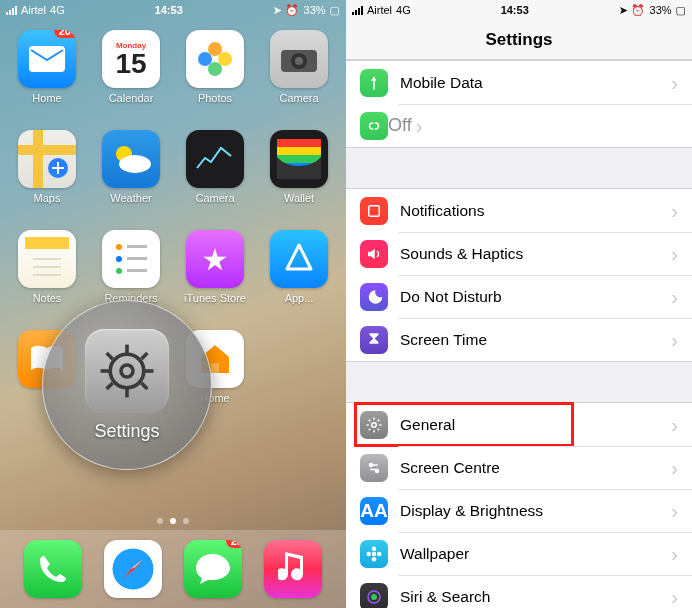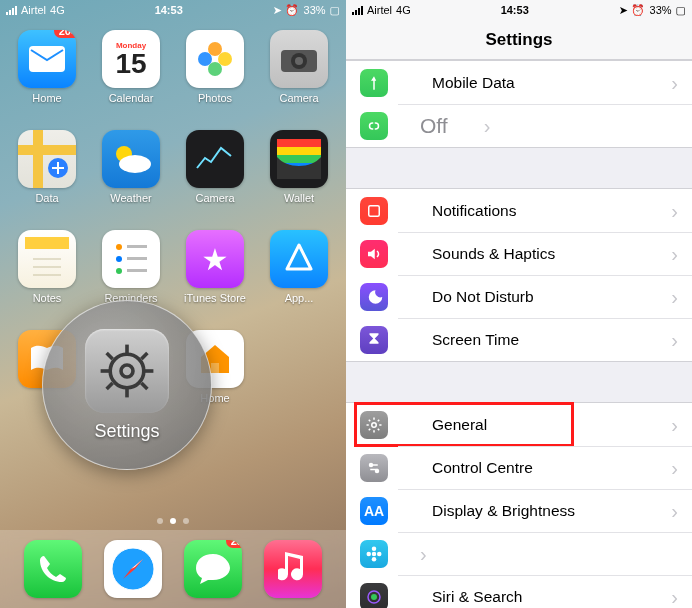--- a/index.html
+++ b/index.html
@@ -30,25 +30,25 @@
   .dots i.on { background:#fff; }
   
   .dock { position:absolute; left:0; right:0; bottom:0; height:78px; background: rgba(255,255,255,.22); backdrop-filter: blur(6px); display:flex; gap:22px; align-items:center; justify-content:center; }
   .dock .icon { width:58px; height:58px; }
   
   .pane.right { background:#efeff4; color:#000; }
   .pane.right .status { color:#000; background:#f7f7f8; }
   .navtitle { height:40px; background:#f7f7f8; display:flex; align-items:center; justify-content:center; font-size:17px; font-weight:600; border-bottom:1px solid #d1d1d6; }
   .group { margin-top: 0; background:#fff; border-top:1px solid #d1d1d6; border-bottom:1px solid #d1d1d6; }
   .group.spaced { margin-top:40px; }
-  .row { display:flex; align-items:center; height:43px; padding:0 14px; position:relative;gap:32px; }
+  .row { display:flex; align-items:center; height:43px; padding:0 14px; position:relative; }
   .row + .row::before { content:""; position:absolute; left:52px; right:0; top:0; height:1px; background:#e2e2e6; }
   .row .picon { width:28px; height:28px; border-radius:7px; display:flex; align-items:center; justify-content:center; color:#fff; flex-shrink:0; }
   .row .plabel { margin-left:12px; font-size:15.5px; color:#000; flex:1; }
-  .row .pval { color:#8e8e93; font-size:21px; margin-right:4px; }
+  .row .pval { color:#8e8e93; font-size:18px; margin-right:4px; }
   .chev { color:#c7c7cc; font-size:20px; line-height:1; }
   .hl { position:absolute; border:3px solid #ff1a1a; left:8px; right:118px; top:-1px; bottom:-1px; pointer-events:none; }
   
   .c-green{background:linear-gradient(#4cd964,#34c759)} .c-red{background:linear-gradient(#ff453a,#ff3b30)} .c-pink{background:linear-gradient(#ff2d70,#ff2d55)} .c-purple{background:linear-gradient(#8a4fff,#5856d6)} .c-gray{background:linear-gradient(#9e9e9e,#7d7d7d)} .c-gray2{background:linear-gradient(#b8b8bd,#8e8e93)} .c-blue{background:linear-gradient(#1e90ff,#007aff)} .c-cyan{background:linear-gradient(#32c8ef,#1aa9e0)} .c-dark{background:linear-gradient(#3a3a3c,#2c2c2e)} .c-hourglass{background:linear-gradient(#7c56d9,#5e3fc0)}
   
   .i-mail{background:linear-gradient(#3ec1ff,#0a84ff)} .i-calendar{background:#fff;color:#000;flex-direction:column} .i-photos{background:#fff} .i-camera{background:linear-gradient(#d8d8d8,#bfbfbf)} .i-maps{background:linear-gradient(#efeee9,#e3e2da)} .i-clock{background:#0b0b0b} .i-weather{background:linear-gradient(#2f9ae8,#1479d7)} .i-stocks{background:#1c1c1e} .i-wallet{background:#1c1c1e} .i-notes{background:linear-gradient(#fff,#f7f1df)} .i-reminders{background:#fff} .i-itunes{background:linear-gradient(#e66fff,#b52eff)} .i-appstore{background:linear-gradient(#29c1ff,#0a84ff)} .i-ibooks{background:linear-gradient(#ffb040,#ff8c00)} .i-health{background:#fff} .i-home{background:#fff} .i-phone{background:linear-gradient(#5ff777,#18c33b)} .i-safari{background:#fff} .i-messages{background:linear-gradient(#5ff777,#18c33b)} .i-music{background:linear-gradient(#ff6f91,#ff2d55,#e833d6)}
 </style>
 </head>
 <body>
 
@@ -113,21 +113,21 @@
         <div class="label">Camera</div>
       </div>
       <div class="app">
         <div class="icon i-maps">
           <svg width="58" height="58" viewBox="0 0 58 58">
             <path d="M0 20h58M20 0v58" stroke="#f5c542" stroke-width="10"></path>
             <circle cx="40" cy="38" r="10" fill="#2a7fff"></circle>
             <path d="M40 32v12M34 38h12" stroke="#fff" stroke-width="2"></path>
           </svg>
         </div>
-        <div class="label">Data</div>
+        <div class="label">Maps</div>
       </div>
       <div class="app">
         <div class="icon i-weather">
           <svg width="44" height="34" viewBox="0 0 44 34">
             <circle cx="15" cy="12" r="8" fill="#ffd60a"></circle>
             <ellipse cx="26" cy="22" rx="16" ry="9" fill="#fff"></ellipse>
           </svg>
         </div>
         <div class="label">Weather</div>
       </div>
@@ -364,40 +364,41 @@
         </div>
         <div class="row">
           <div class="picon c-gray2">
             <svg viewBox="0 0 24 24" width="18" height="18" fill="currentColor">
               <circle cx="8" cy="8" r="3"></circle>
               <rect x="7" y="13" width="10" height="2"></rect>
               <circle cx="16" cy="16" r="3"></circle>
               <rect x="7" y="7" width="10" height="2"></rect>
             </svg>
           </div>
-          <div class="plabel">Control Centre</div>
+          <div class="plabel">Screen Centre</div>
           <div class="chev">›</div>
         </div>
         <div class="row">
           <div class="picon c-blue">
-            <span style="font-weight:700;font-size:14px;color:#fff">AA</span>
+            <span style="font-weight:700;font-size:19px;color:#fff">AA</span>
           </div>
           <div class="plabel">Display &amp; Brightness</div>
           <div class="chev">›</div>
         </div>
         <div class="row">
           <div class="picon c-cyan">
             <svg viewBox="0 0 24 24" width="18" height="18" fill="currentColor">
               <circle cx="12" cy="12" r="3"></circle>
               <circle cx="12" cy="5" r="3"></circle>
               <circle cx="12" cy="19" r="3"></circle>
               <circle cx="5" cy="12" r="3"></circle>
               <circle cx="19" cy="12" r="3"></circle>
             </svg>
           </div>
+          <div class="plabel">Wallpaper</div>
           <div class="chev">›</div>
         </div>
         <div class="row">
           <div class="picon c-dark">
             <svg viewBox="0 0 24 24" width="18" height="18" fill="currentColor">
               <circle cx="12" cy="12" r="8" fill="none" stroke="#9b59ff" stroke-width="2"></circle>
               <circle cx="12" cy="12" r="4" fill="#34c759"></circle>
             </svg>
           </div>
           <div class="plabel">Siri &amp; Search</div>

